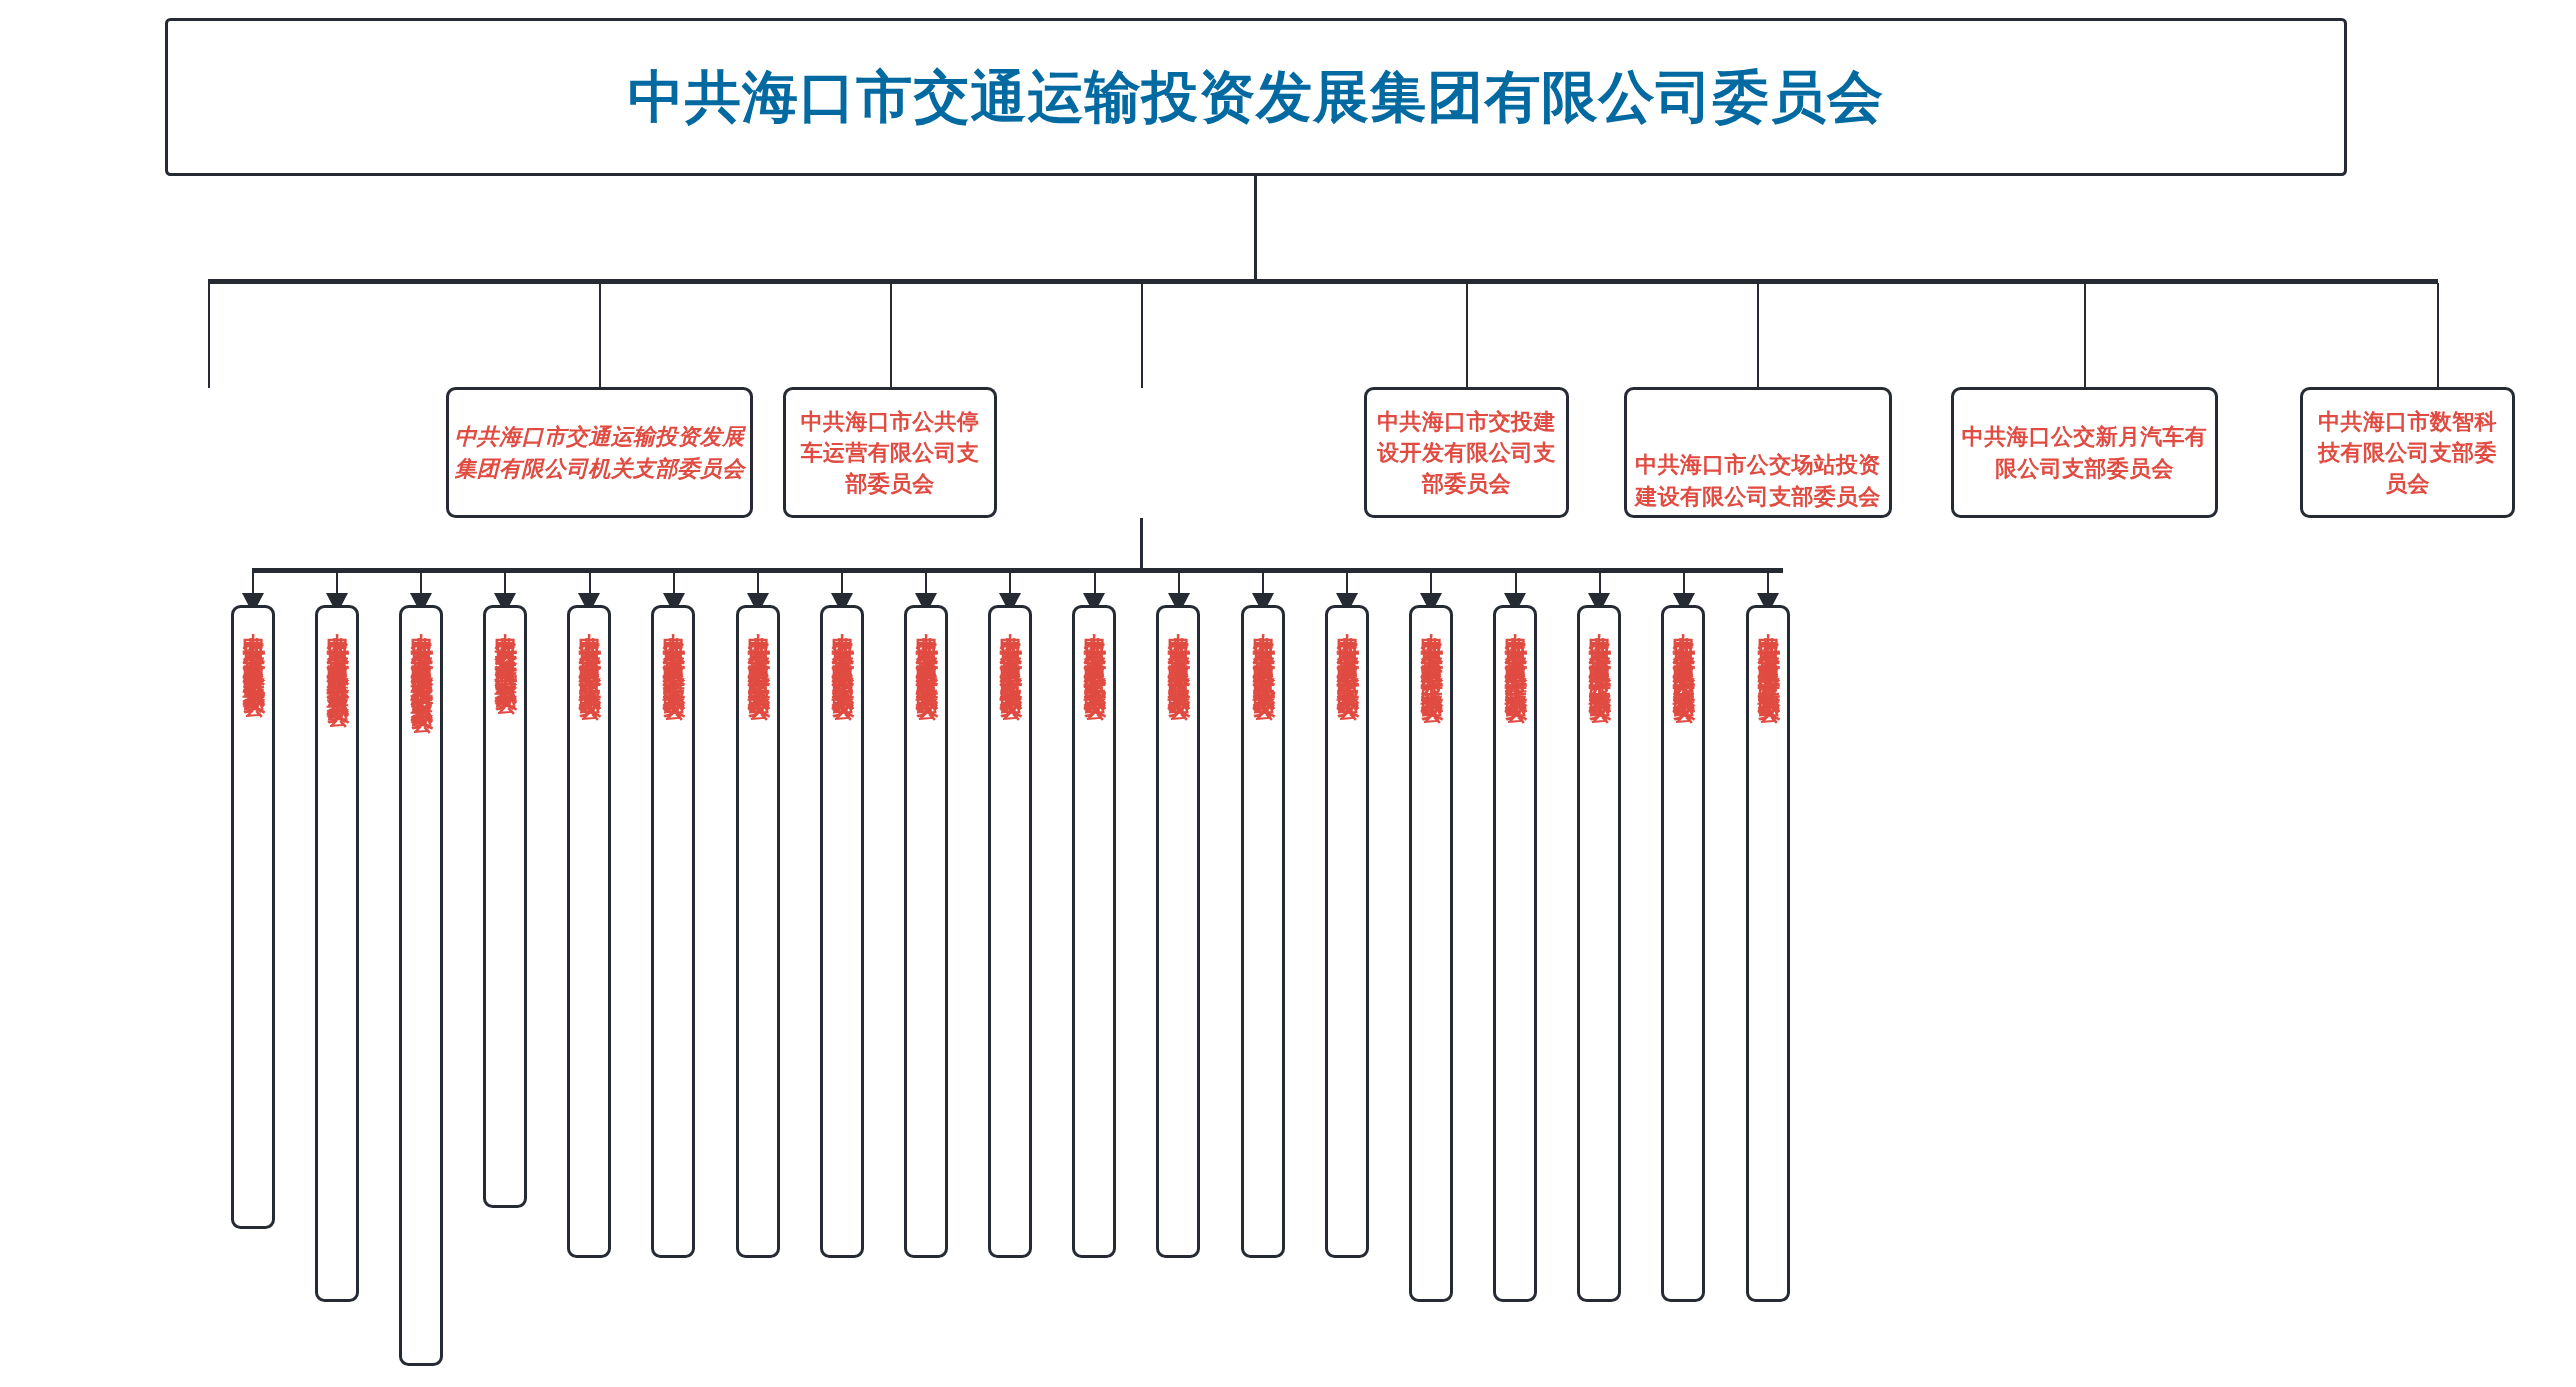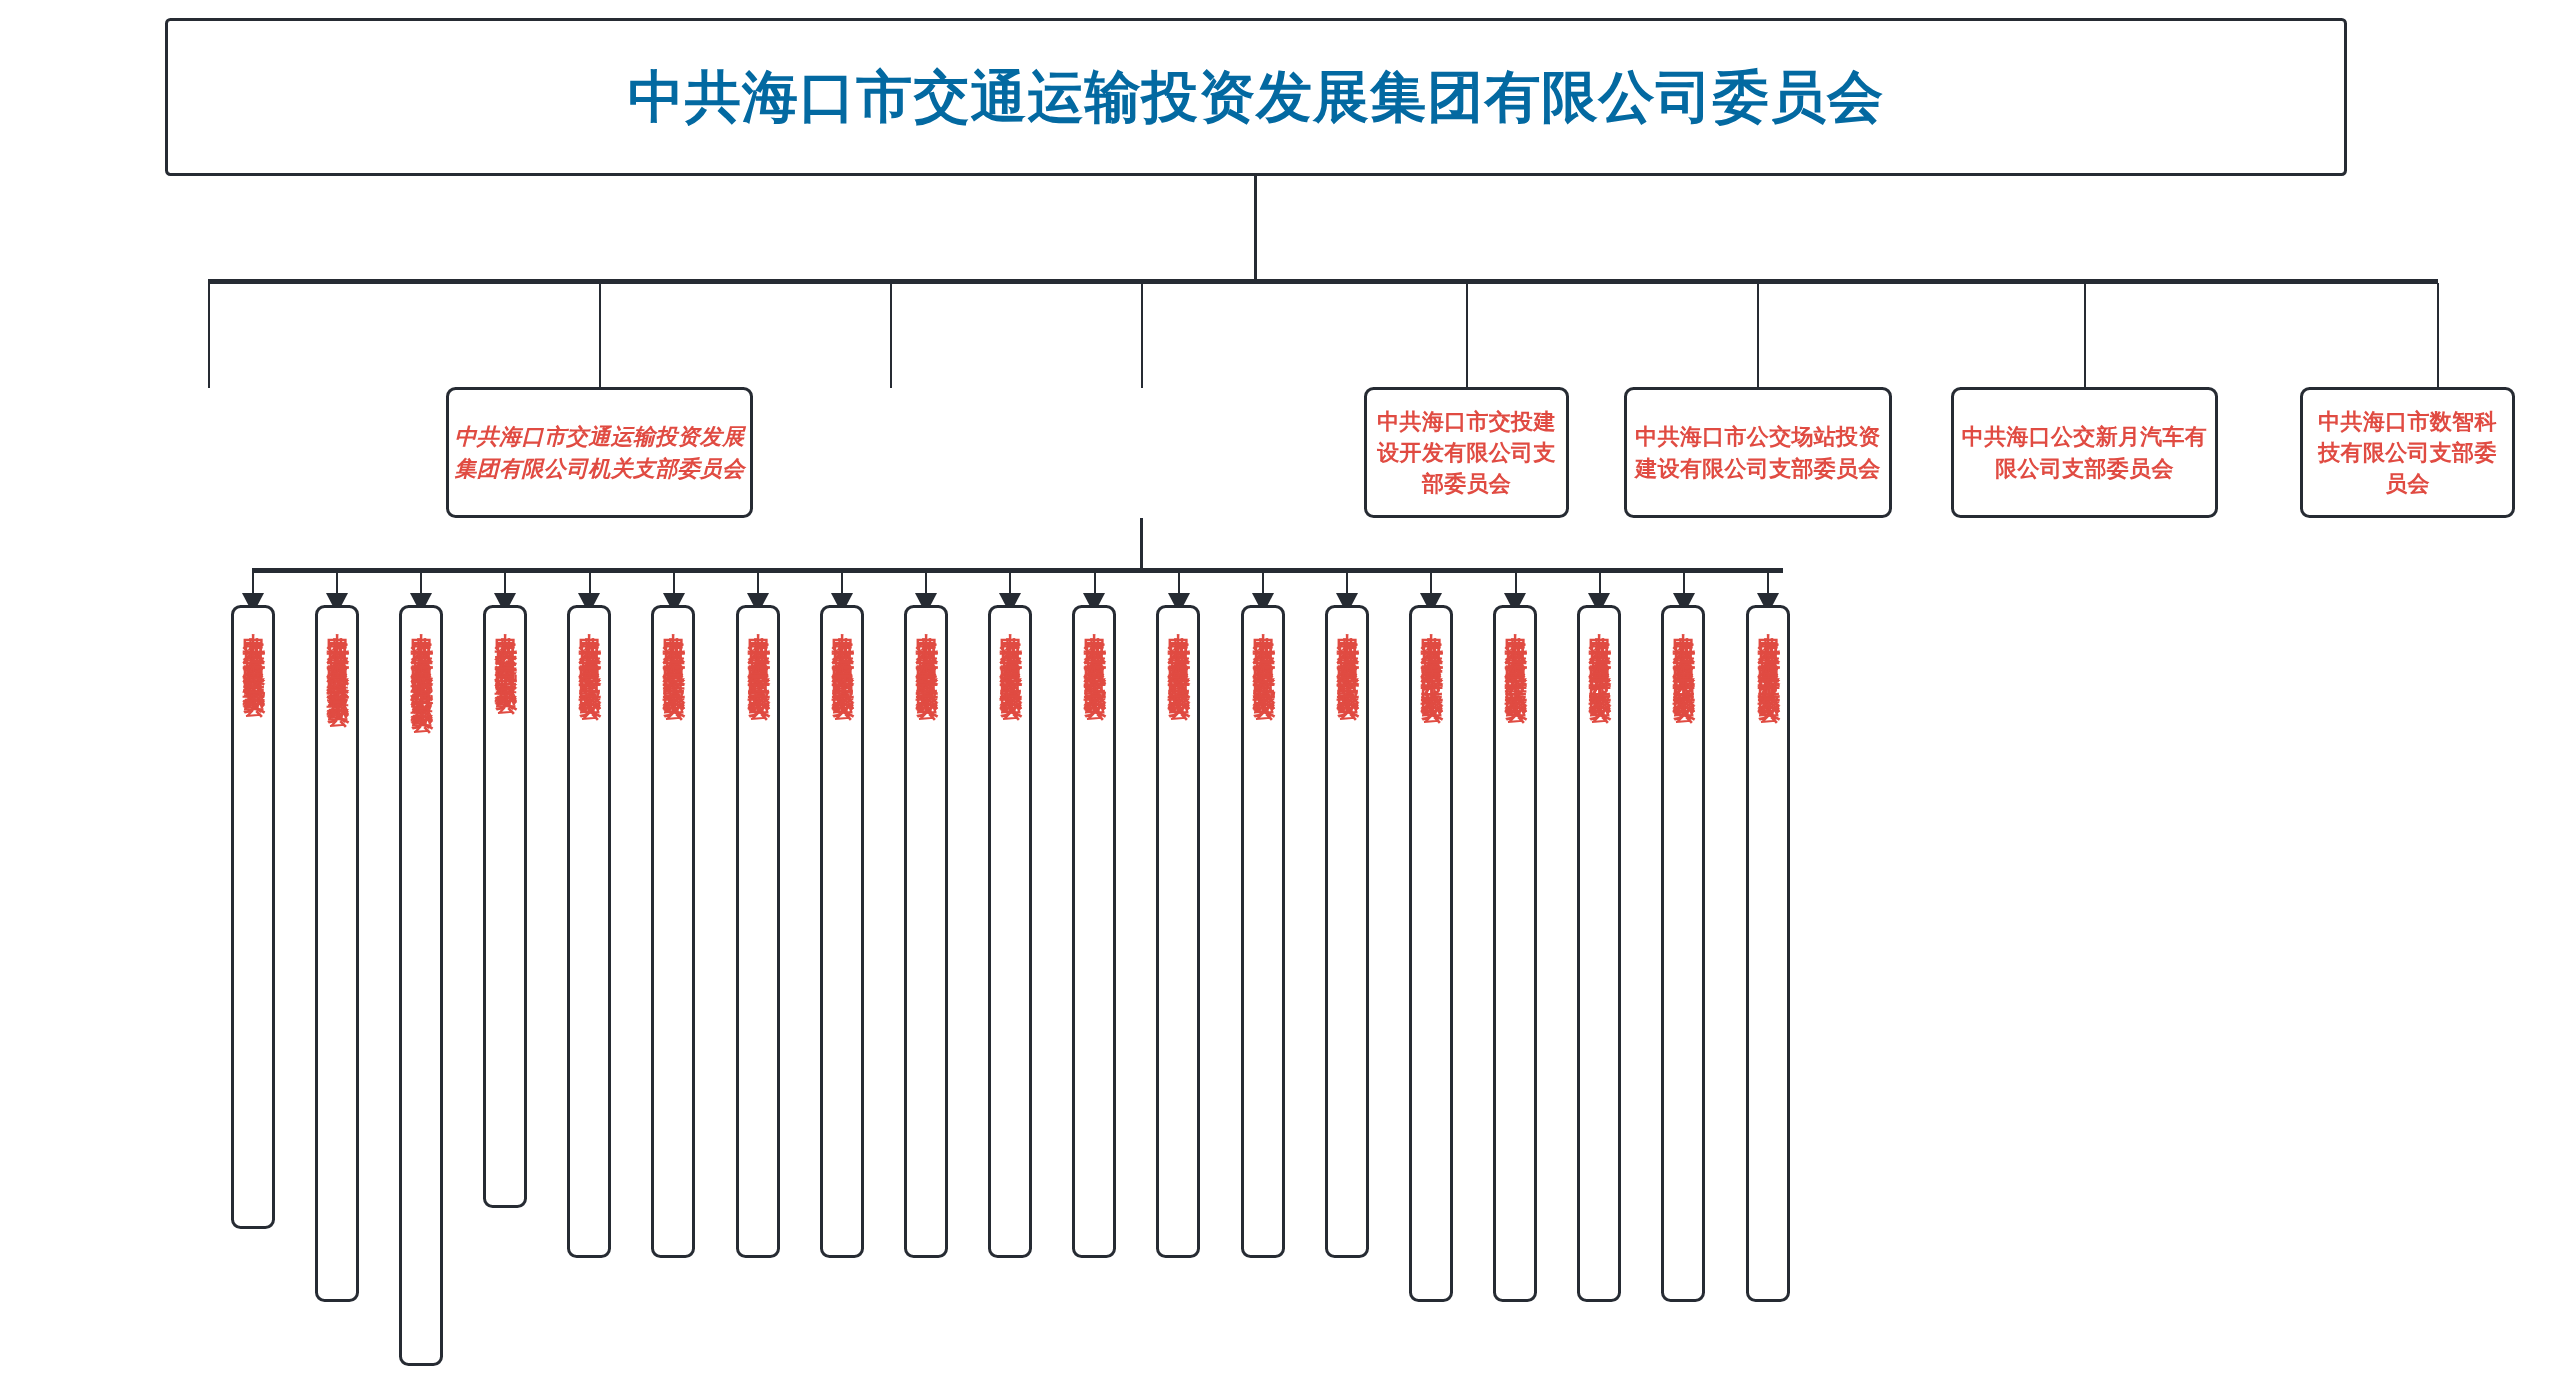--- a/index.html
+++ b/index.html
@@ -118,27 +118,30 @@
   <div class="ln vline-thin" style="left:1466px; top:283px; height:105px;"></div>
   <div class="ln vline-thin" style="left:1757px; top:283px; height:105px;"></div>
   <div class="ln vline-thin" style="left:2084px; top:283px; height:105px;"></div>
   <div class="ln vline-thin" style="left:2437px; top:283px; height:105px;"></div>
 
 
   <div class="node lvl2" style="left:446px; top:387px; width:307px;font-style:italic;">
     <div class="txt">中共海口市交通运输投资发展集团有限公司机关支部委员会</div>
   </div>
 
+  <div class="node lvl2" style="left:783px; top:387px; width:214px;">
+    <div class="txt">中共海口市公共停车运营有限公司支部委员会</div>
+  </div>
 
 
   <div class="node lvl2" style="left:1364px; top:387px; width:205px;">
     <div class="txt">中共海口市交投建设开发有限公司支部委员会</div>
   </div>
 
-  <div class="node lvl2" style="left:1624px; top:387px; width:268px;">
+  <div class="node lvl2" style="left:1624px; top:387px; width:268px;align-items:flex-end;">
     <div class="txt">中共海口市公交场站投资建设有限公司支部委员会</div>
   </div>
 
   <div class="node lvl2" style="left:1951px; top:387px; width:267px;">
     <div class="txt">中共海口公交新月汽车有限公司支部委员会</div>
   </div>
 
   <div class="node lvl2" style="left:2300px; top:387px; width:215px;">
     <div class="txt">中共海口市数智科技有限公司支部委员会</div>
   </div>

